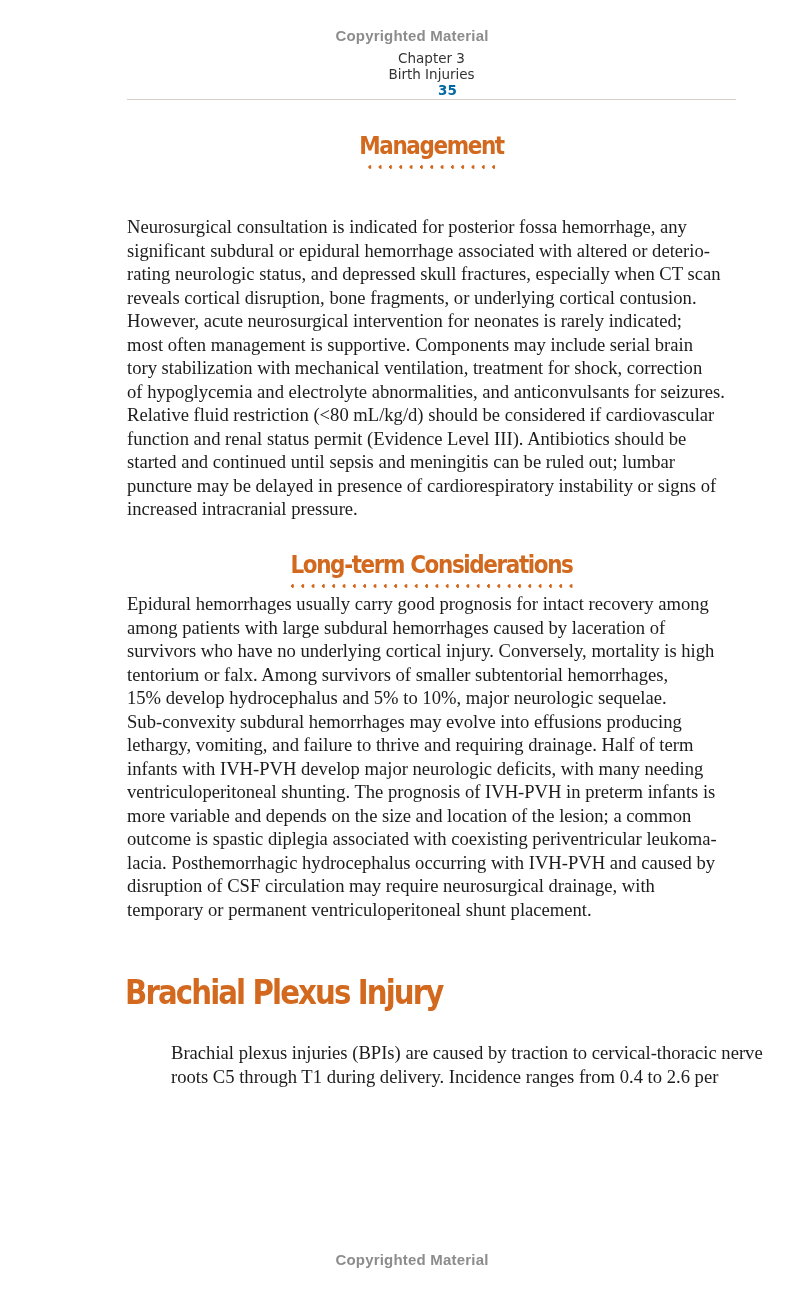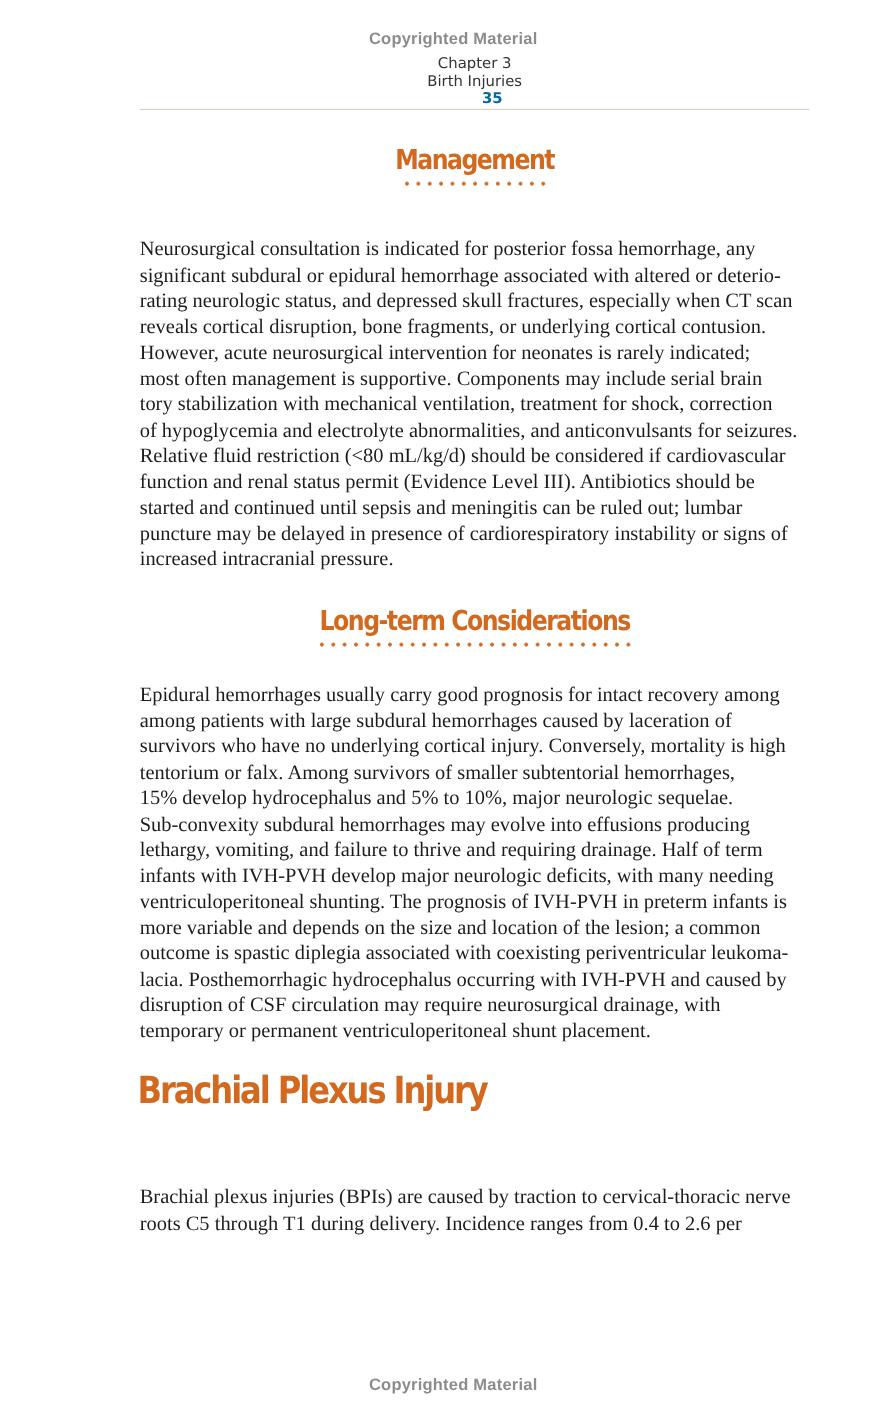--- a/index.html
+++ b/index.html
@@ -145,37 +145,37 @@
   <span class="line">started and continued until sepsis and meningitis can be ruled out; lumbar</span>
   <span class="line">puncture may be delayed in presence of cardiorespiratory instability or signs of</span>
   <span class="line">increased intracranial pressure.</span>
 </div>
 
 <div class="section-title accent-text" style="top: 550px; color: rgb(210, 105, 30);">
   <span>Long-term Considerations</span>
   <span class="dots accent-dots" style="width: 330px; background-image: radial-gradient(circle at 3px 3px, rgb(210, 105, 30) 1.6px, transparent 2px);"></span>
 </div>
 
-<div class="para" style="top:620px;">
+<div class="para" style="top:592px;">
   <span class="line">Epidural hemorrhages usually carry good prognosis for intact recovery among</span>
   <span class="line">among patients with large subdural hemorrhages caused by laceration of</span>
   <span class="line">survivors who have no underlying cortical injury. Conversely, mortality is high</span>
   <span class="line">tentorium or falx. Among survivors of smaller subtentorial hemorrhages,</span>
   <span class="line">15% develop hydrocephalus and 5% to 10%, major neurologic sequelae.</span>
   <span class="line">Sub-convexity subdural hemorrhages may evolve into effusions producing</span>
   <span class="line">lethargy, vomiting, and failure to thrive and requiring drainage. Half of term</span>
   <span class="line">infants with IVH-PVH develop major neurologic deficits, with many needing</span>
   <span class="line">ventriculoperitoneal shunting. The prognosis of IVH-PVH in preterm infants is</span>
   <span class="line">more variable and depends on the size and location of the lesion; a common</span>
   <span class="line">outcome is spastic diplegia associated with coexisting periventricular leukoma-</span>
   <span class="line">lacia. Posthemorrhagic hydrocephalus occurring with IVH-PVH and caused by</span>
   <span class="line">disruption of CSF circulation may require neurosurgical drainage, with</span>
   <span class="line">temporary or permanent ventriculoperitoneal shunt placement.</span>
 </div>
 
 <div class="chapter-heading accent-text" style="color: rgb(210, 105, 30);">Brachial Plexus Injury</div>
 
-<div class="para" style="top:1077px;">
+<div class="para" style="top:1041px;margin-left:44px;">
   <span class="line">Brachial plexus injuries (BPIs) are caused by traction to cervical-thoracic nerve</span>
   <span class="line">roots C5 through T1 during delivery. Incidence ranges from 0.4 to 2.6 per</span>
 </div>
 
 <div class="watermark bottom">Copyrighted Material</div>
 
 </body></html>

